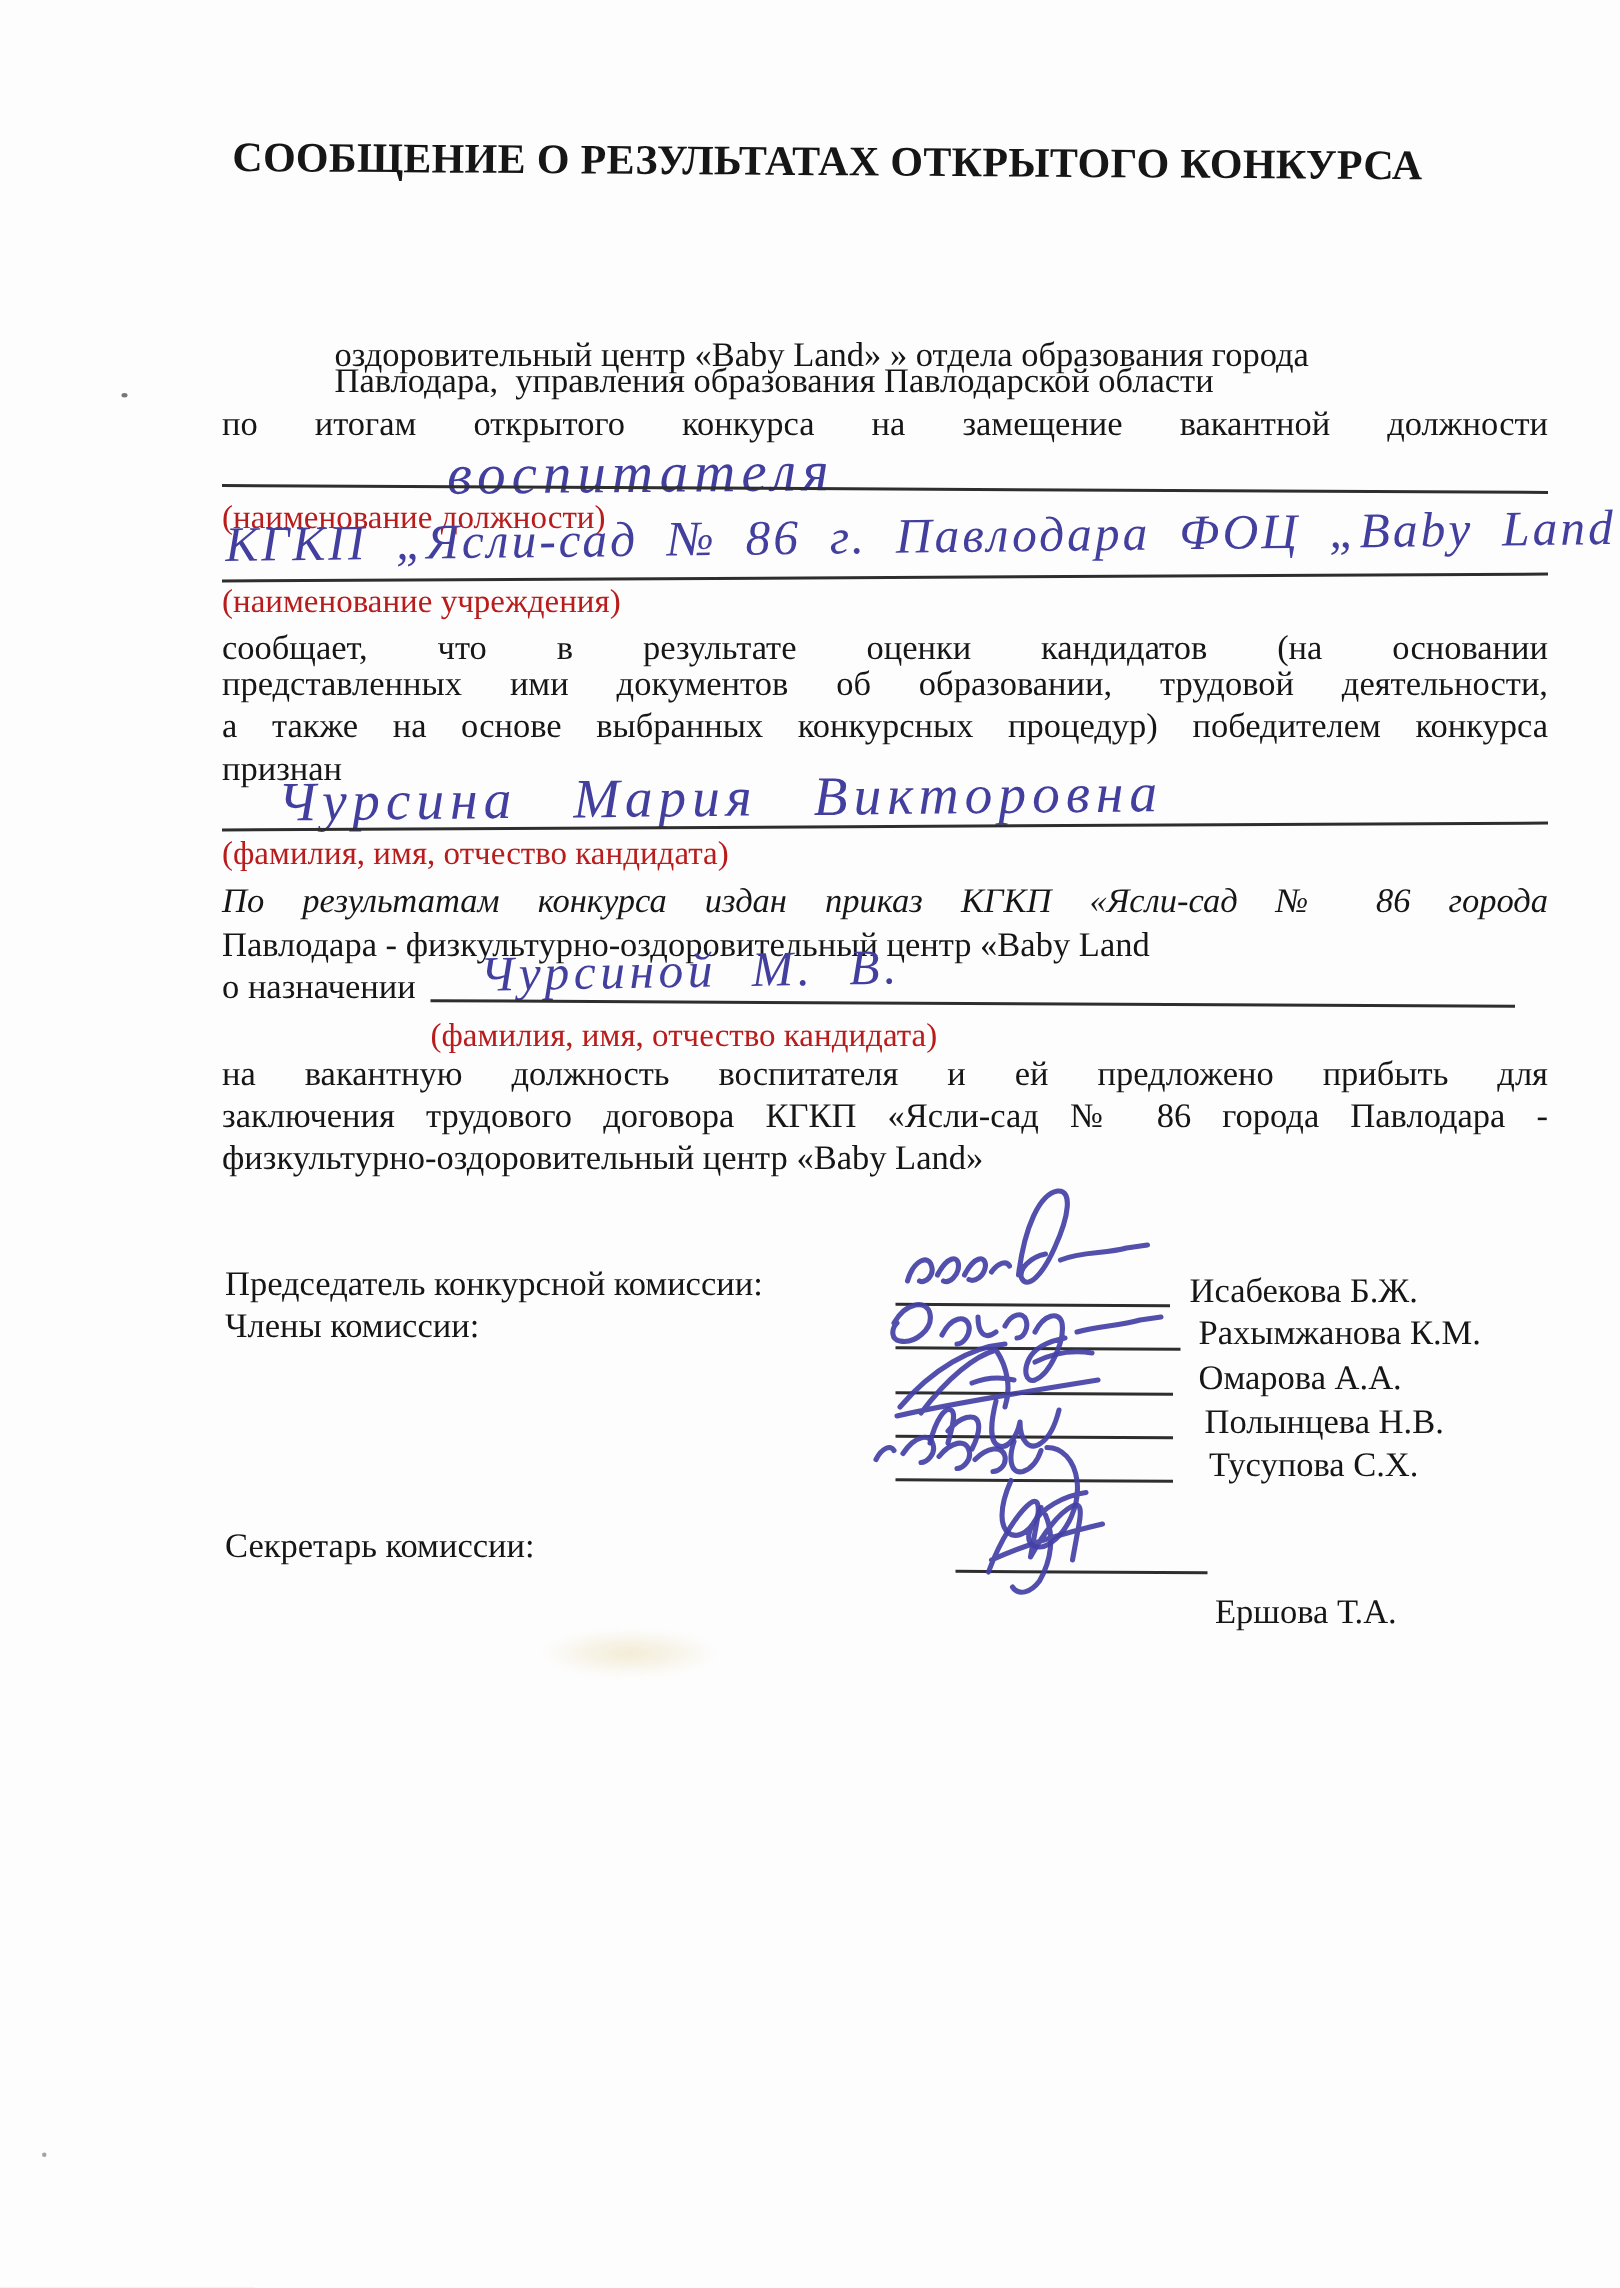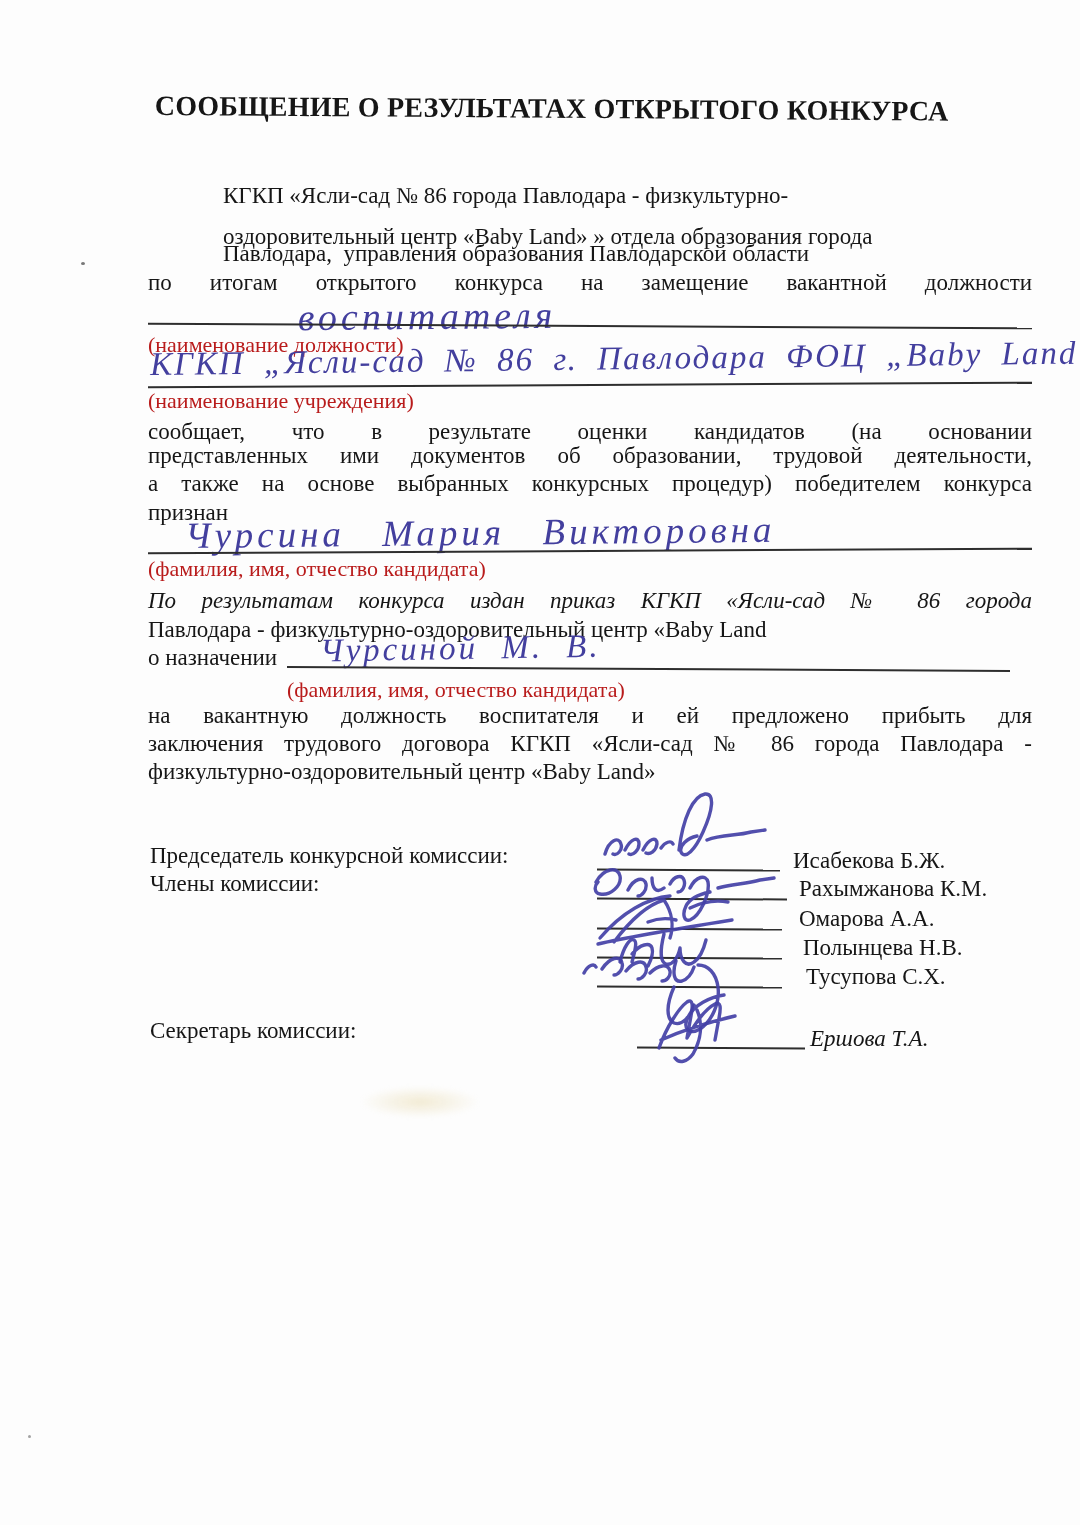--- a/index.html
+++ b/index.html
@@ -33,21 +33,20 @@
     filter:blur(2px);
   }
 </style>
 </head>
 <body>
 
 <div class="page">
 
   <div class="title">СООБЩЕНИЕ О РЕЗУЛЬТАТАХ ОТКРЫТОГО КОНКУРСА</div>
 
-  <div class="t nline" style="left:223px;top:181px;">КГКП «Ясли-сад № 86 города Павлодара - физкультурно-</div>
   <div class="t nline" style="left:223px;top:210px;margin-top:12px;">оздоровительный центр «Baby Land» » отдела образования города</div>
   <div class="t jline" style="top:268px;">по итогам открытого конкурса на замещение вакантной должности</div>
   <div class="t nline" style="left:223px;top:239px;">Павлодара,  управления образования Павлодарской области</div>
 
   <div class="hw hw-position">воспитателя</div>
   <div class="rule" style="left:148px;top:325px;width:884px;transform:rotate(.3deg);"></div>
   <div class="cap" style="left:148px;top:332px;width:884px;">(наименование должности)</div>
 
   <div class="hw hw-institution">КГКП „Ясли-сад № 86 г. Павлодара ФОЦ „Baby Land“</div>
   <div class="rule" style="left:148px;top:384px;width:884px;transform:rotate(-.3deg);"></div>
@@ -102,19 +101,19 @@
   </svg>
   <svg class="sig" style="left:635px;top:988px;" width="140" height="78" viewBox="0 0 140 78">
     <path d="M24,60 C32,38 44,20 52,14 C58,10 58,18 56,28 L52,50 C62,32 72,20 80,16 C86,13 86,20 84,30 L80,52 M26,52 C48,42 74,34 100,28 M62,22 C68,36 66,52 58,66 C52,74 44,76 40,70"></path>
   </svg>
 
   <div class="t nline" style="left:793px;top:846px;">Исабекова Б.Ж.</div>
   <div class="t nline" style="left:799px;top:874px;">Рахымжанова К.М.</div>
   <div class="t nline" style="left:799px;top:904px;">Омарова А.А.</div>
   <div class="t nline" style="left:803px;top:933px;">Полынцева Н.В.</div>
   <div class="t nline" style="left:806px;top:962px;">Тусупова С.Х.</div>
-  <div class="t nline" style="left:810px;top:1024px;font-style:italic;">Ершова Т.А.</div>
+  <div class="t nline" style="left:810px;top:1060px;">Ершова Т.А.</div>
 
   <div class="speck" style="left:81px;top:262px;width:4px;height:3px;opacity:.75;"></div>
   <div class="speck" style="left:28px;top:1435px;width:3px;height:3px;opacity:.5;"></div>
   <div class="smudge"></div>
 
 </div>
 
 </body></html>

